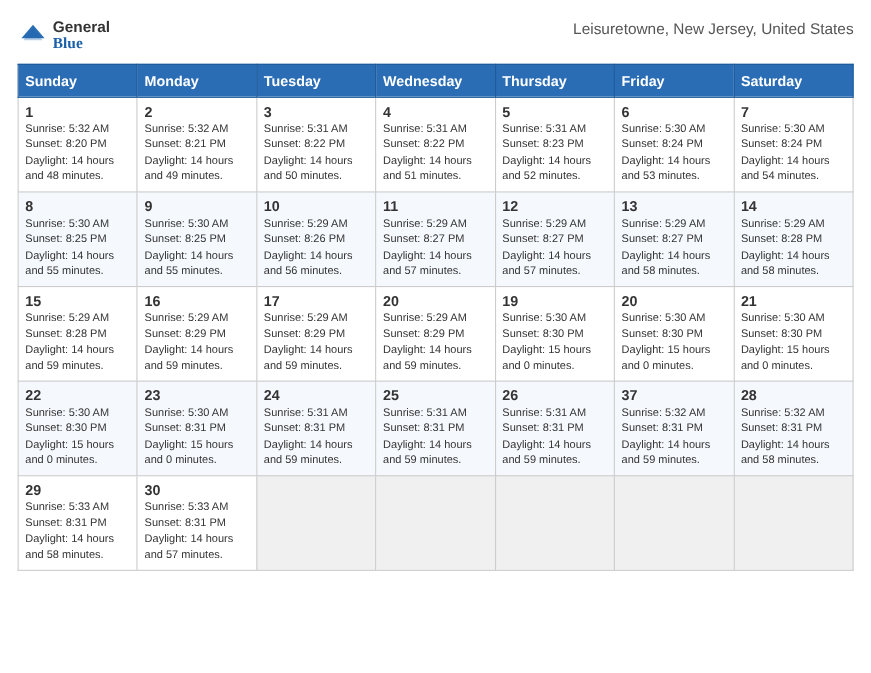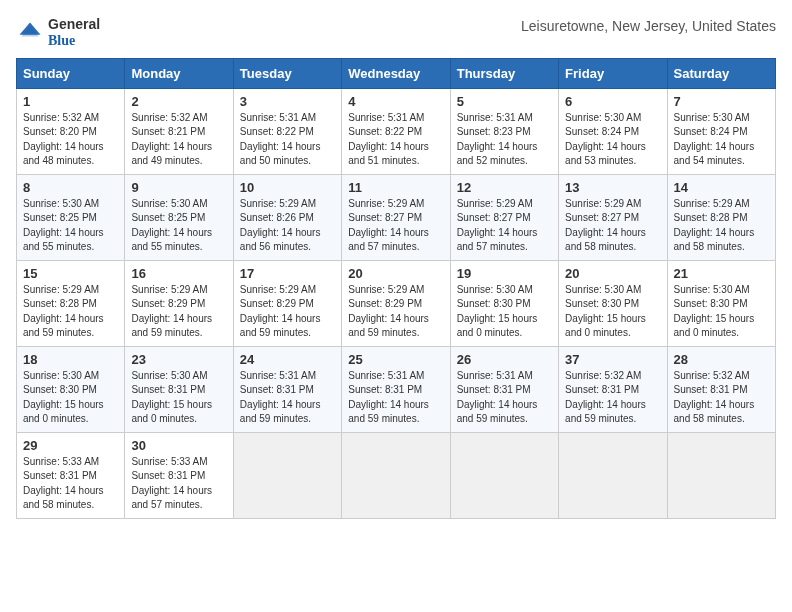--- a/index.html
+++ b/index.html
@@ -292,21 +292,21 @@
           <span class="day-number">21</span>
           <div class="day-info">
             Sunrise: 5:30 AM<br>
             Sunset: 8:30 PM<br>
             Daylight: 15 hours and 0 minutes.
           </div>
         </td>
       </tr>
       <tr>
         <td>
-          <span class="day-number">18</span>
+          <span class="day-number">22</span>
           <div class="day-info">
             Sunrise: 5:30 AM<br>
             Sunset: 8:30 PM<br>
             Daylight: 15 hours and 0 minutes.
           </div>
         </td>
         <td>
           <span class="day-number">23</span>
           <div class="day-info">
             Sunrise: 5:30 AM<br>

